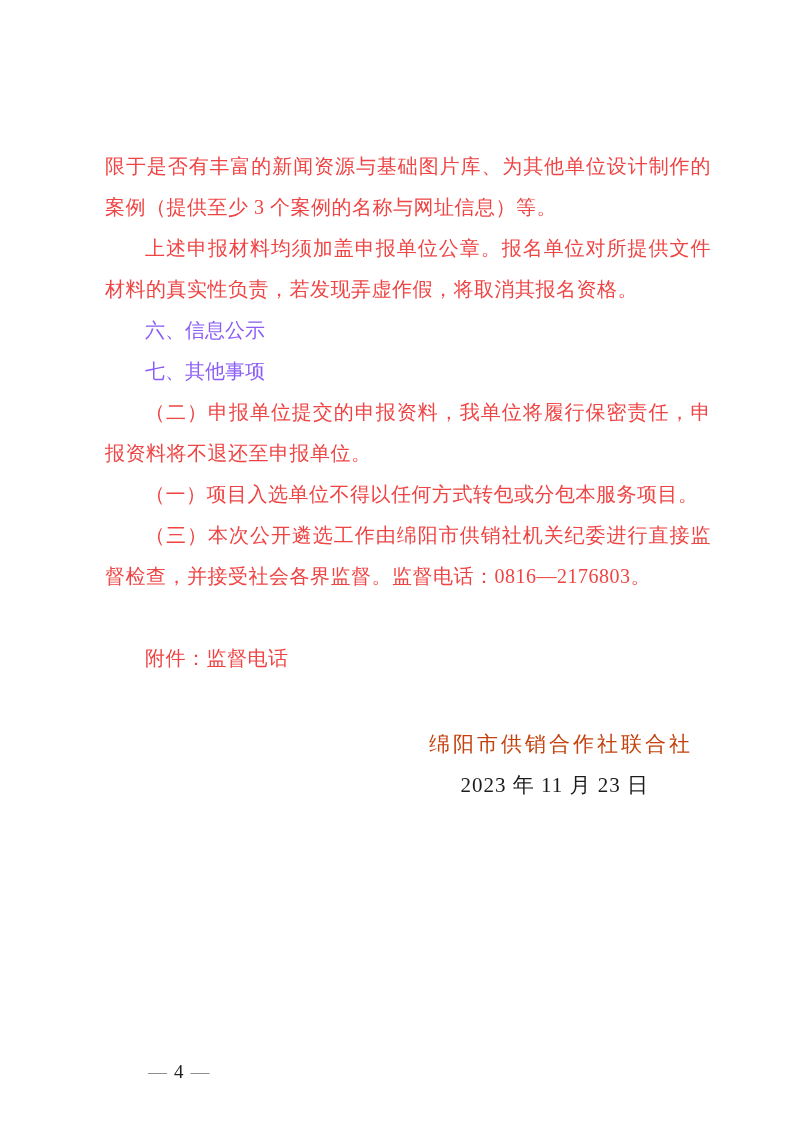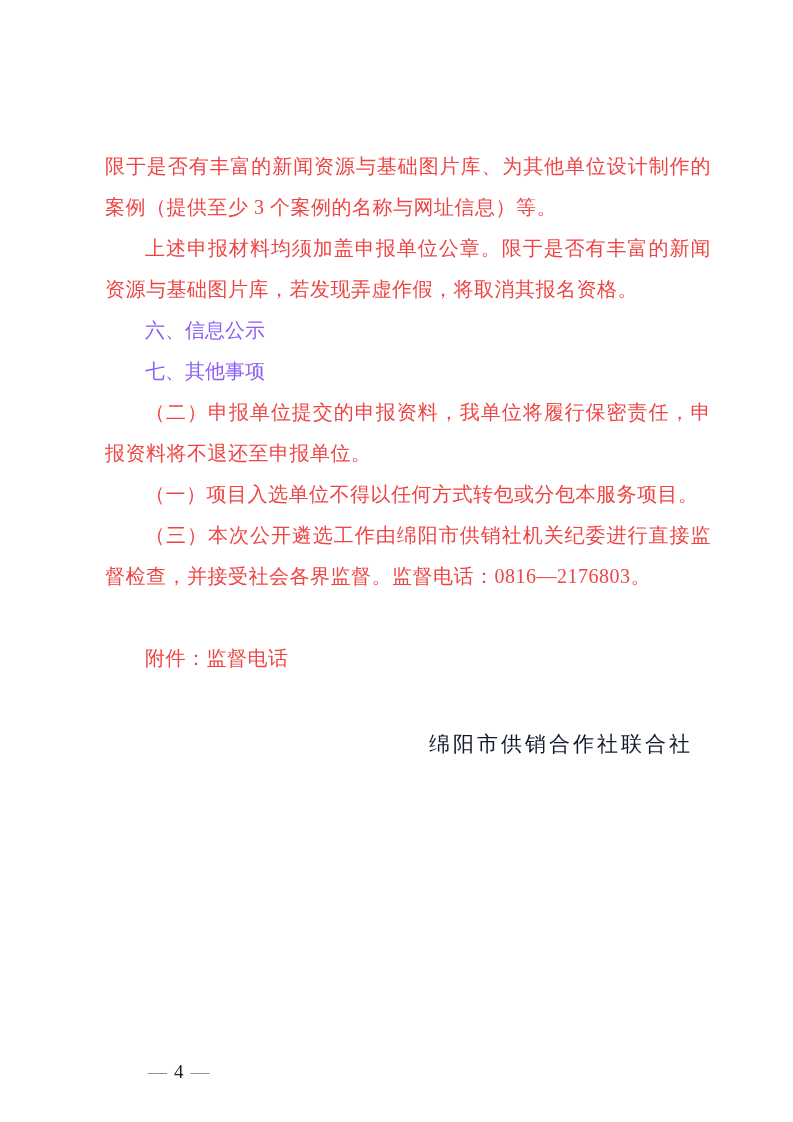--- a/index.html
+++ b/index.html
@@ -47,21 +47,21 @@
   }
   .signature-block {
     margin-top: 45px;
     text-align: right;
   }
   .signature {
     font-size: 21px;
     line-height: 41px;
     letter-spacing: 3px;
     padding-right: 18px;
-    color: #0f172a;
+    color: #c2410c;
   }
   .date {
     font-size: 21px;
     line-height: 41px;
     letter-spacing: 1px;
     padding-right: 62px;
     color: #1c1c1c;
   }
   .page-number {
     position: absolute;
@@ -80,37 +80,38 @@
   }
 </style>
 </head>
 <body>
 
 <div class="page">
   <div class="content">
 
     <p class="body-text">限于是否有丰富的新闻资源与基础图片库、为其他单位设计制作的案例（提供至少 3 个案例的名称与网址信息）等。</p>
 
-    <p class="body-text indent">上述申报材料均须加盖申报单位公章。限于是否有丰富的新闻资源与基础图片库，若发现弄虚作假，将取消其报名资格。</p>
+    <p class="body-text indent">上述申报材料均须加盖申报单位公章。报名单位对所提供文件材料的真实性负责，若发现弄虚作假，将取消其报名资格。</p>
 
     <h2 class="section-heading">六、信息公示</h2>
 
 
     <h2 class="section-heading">七、其他事项</h2>
 
     <p class="body-text indent">（二）申报单位提交的申报资料，我单位将履行保密责任，申报资料将不退还至申报单位。</p>
 
     <p class="body-text indent">（一）项目入选单位不得以任何方式转包或分包本服务项目。</p>
 
     <p class="body-text indent">（三）本次公开遴选工作由绵阳市供销社机关纪委进行直接监督检查，并接受社会各界监督。监督电话：0816—2176803。</p>
 
     <p class="body-text indent attachment">附件：监督电话</p>
 
     <div class="signature-block">
       <div class="signature">绵阳市供销合作社联合社</div>
+      <div class="date">2023 年 11 月 23 日</div>
     </div>
 
   </div>
 
   <div class="page-number">
     <span class="dash">—</span><span class="num">4</span><span class="dash">—</span>
   </div>
 </div>
 
 </body></html>

